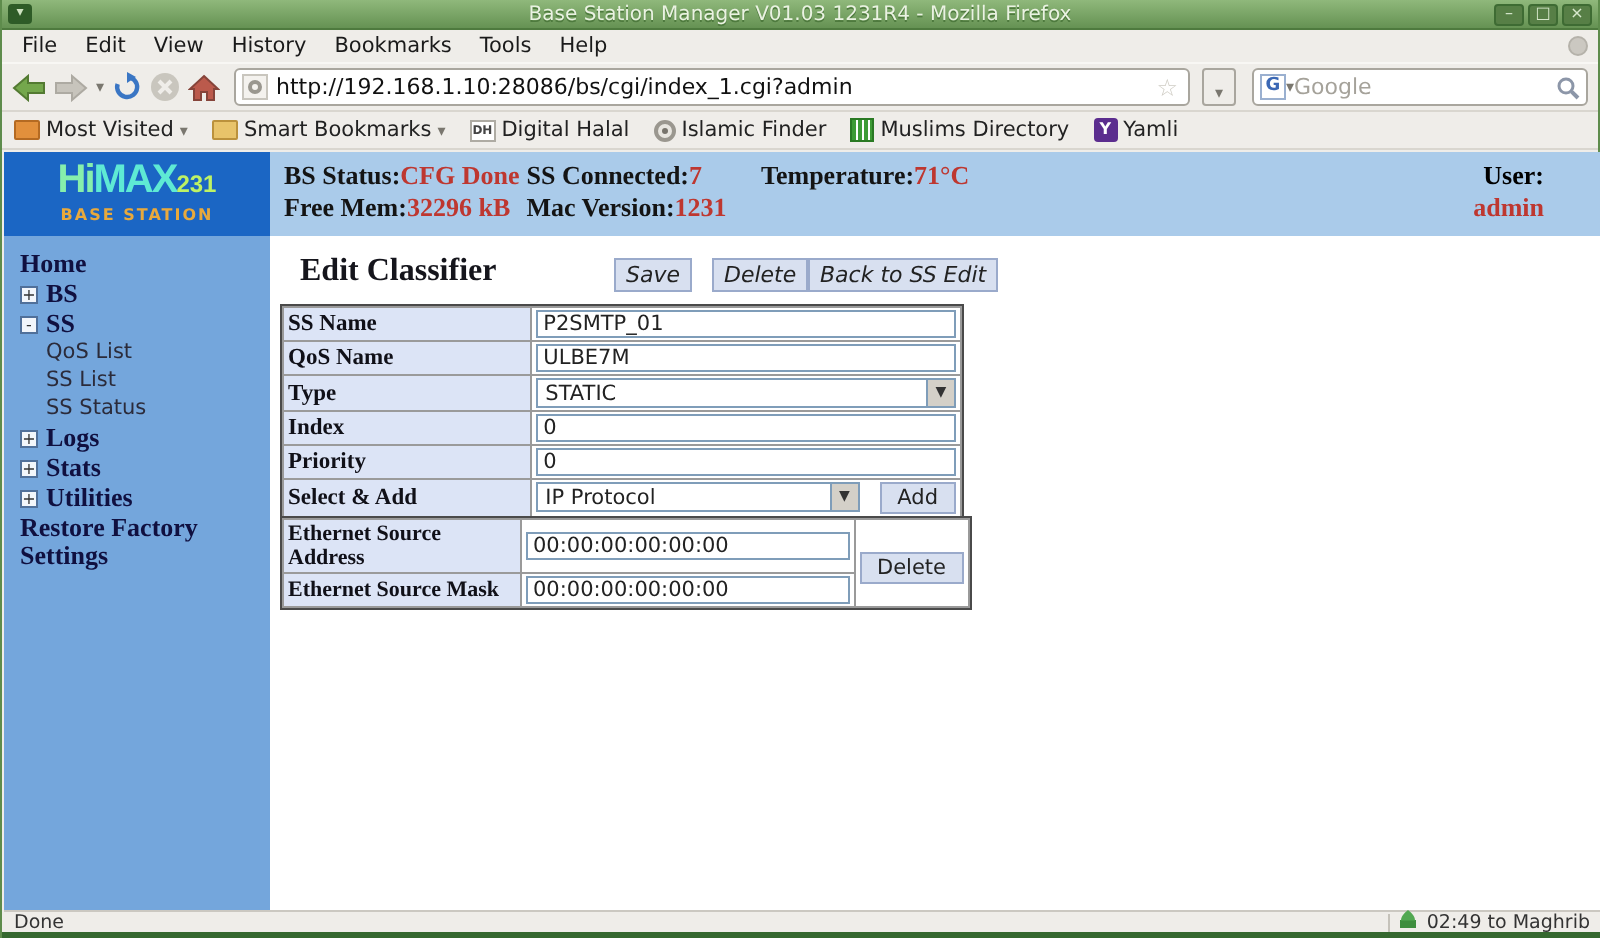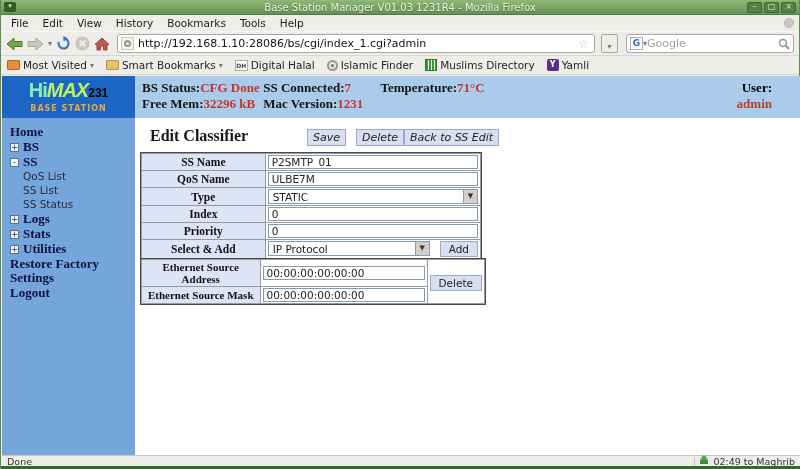--- a/index.html
+++ b/index.html
@@ -45,22 +45,22 @@
   .if-ic::after { content:""; position:absolute; left:2px; top:2px; width:3px; height:3px; border-radius:50%; background:#77746C; }
   .md-ic { width:12px; height:12px; background:#3D9B35; border:1px solid #2A7A24; flex:none; background-image:linear-gradient(90deg, transparent 2px, #fff 2px, #fff 3px, transparent 3px, transparent 5px, #fff 5px, #fff 6px, transparent 6px, transparent 8px, #fff 8px, #fff 9px, transparent 9px); }
   .ya-ic { width:12px; height:12px; background:#5B2D8E; border-radius:2px; color:#fff; font-size:8px; font-weight:bold; line-height:12px; text-align:center; flex:none; }
 
   
   .page { position:absolute; top:76px; left:1px; width:798px; height:379px; background:#fff; overflow:hidden; }
   .page-header { height:42px; background:#AACBEA; display:flex; position:relative; }
   .logo { width:133px; height:42px; background:#1B66C4; flex:none; text-align:center; padding-top:3px; }
   .logo-line { font-family:"Liberation Sans",sans-serif; font-weight:bold; font-size:20px; line-height:22px; letter-spacing:-1px; }
   .logo-hi { color:#86efac; }
-  .logo-max { color:#bef264;font-style:italic; }
-  .logo-num { color:#000000; font-size:12px; font-weight:bold; letter-spacing:0; }
+  .logo-max { color:#5eead4; }
+  .logo-num { color:#bef264; font-size:12px; font-weight:bold; letter-spacing:0; }
   .logo-cap { font-size:8px; font-weight:bold; color:#E8A93C; letter-spacing:1px; line-height:9px; }
   .stats { flex:1; position:relative; font-family:"Liberation Serif",serif; font-size:13px; font-weight:bold; color:#141414; padding:4px 0 0 7px; }
   .stat-row { white-space:nowrap; line-height:16px; }
   .stat { display:inline-block; }
   .stat.w1 { width:118px; } .stat.w2 { width:114px; }
   .rv { color:#BE3730; }
   .user-box { position:absolute; right:28px; top:4px; text-align:right; font-family:"Liberation Serif",serif; font-size:13px; font-weight:bold; line-height:16px; }
 
   .body-row { display:flex; height:337px; }
   .sidebar { width:133px; background:#74A6DC; flex:none; padding-top:7px; font-family:"Liberation Serif",serif; }
@@ -69,21 +69,21 @@
   .side-sub { font-family:"DejaVu Sans",sans-serif; font-size:10.5px; font-weight:normal; color:#2B2B3A; padding:0 0 1px 21px; line-height:13px; }
 
   .content { flex:1; position:relative; background:#fff; }
   .content-title { position:absolute; left:15px; top:9px; font-family:"Liberation Serif",serif; font-size:16px; font-weight:bold; color:#15151C; }
   .btn { position:absolute; top:11px; height:17px; background:#D8E0F0; border:1px solid #9AAACB; font-family:"DejaVu Sans",sans-serif; font-size:11px; color:#222; line-height:15px; text-align:center; padding:0 5px;font-style:italic; }
   .btn-save { left:172px; } .btn-del { left:221px; } .btn-back { left:269px; }
 
   table.ftab { border-collapse:collapse; position:absolute; background:#fff; }
   table.ftab td { border:1px solid #9A9A9A; padding:1px 2px; height:15px; }
   table.ftab { border:1px solid #4A4A4A; outline:1px solid #4A4A4A; }
-  td.lab { width:131px; background:#DCE4F6; font-family:"Liberation Serif",serif; font-weight:bold; font-size:11.5px; color:#101018; padding-left:4px;text-align:center; }
+  td.lab { width:131px; background:#DCE4F6; font-family:"Liberation Serif",serif; font-weight:bold; font-size:11.5px; color:#101018; padding-left:4px; }
   .tbl1 { left:6px; top:35px; width:340px; }
   .tbl2 { left:6px; top:141px; width:344px; }
   .tin { width:100%; height:14px; border:1px solid #7F9DB9; font-size:10.5px; padding:0 3px; font-family:"DejaVu Sans",sans-serif; color:#222; background:#fff; display:block; }
   .xsel { height:15px; border:1px solid #7F9DB9; background:#fff; display:flex; align-items:center; font-size:10.5px; font-family:"DejaVu Sans",sans-serif; color:#222; padding-left:4px; }
   .xsel .arrow { margin-left:auto; width:14px; align-self:stretch; background:#D4D0C8; border-left:1px solid #7F9DB9; font-size:7px; text-align:center; line-height:13px; color:#333; flex:none; }
   .saddrow { display:flex; }
   .saddrow .xsel { width:162px; flex:none; }
   .btn2 { background:#D8E0F0; border:1px solid #9AAACB; font-family:"DejaVu Sans",sans-serif; font-size:10.5px; color:#222; height:16px; line-height:14px; padding:0 8px; margin-left:10px; }
   td.delcol { width:44px; background:#fff; text-align:center; }
   .tbl2 .tin { width:162px; }
@@ -249,23 +249,20 @@
             <span class="expander">+</span>
             <span>Stats</span>
           </div>
         <div class="side-item">
             <span class="expander">+</span>
             <span>Utilities</span>
           </div>
         <div class="side-item">
             <span>Restore Factory Settings</span>
           </div>
-        <div class="side-item">
-            <span>Logout</span>
-          </div>
       </div>
 
       <div class="content">
         <div class="content-title">Edit Classifier</div>
         <div class="btn btn-save">Save</div>
         <div class="btn btn-del">Delete</div>
         <div class="btn btn-back">Back to SS Edit</div>
 
         <table class="ftab tbl1">
           <tbody>

